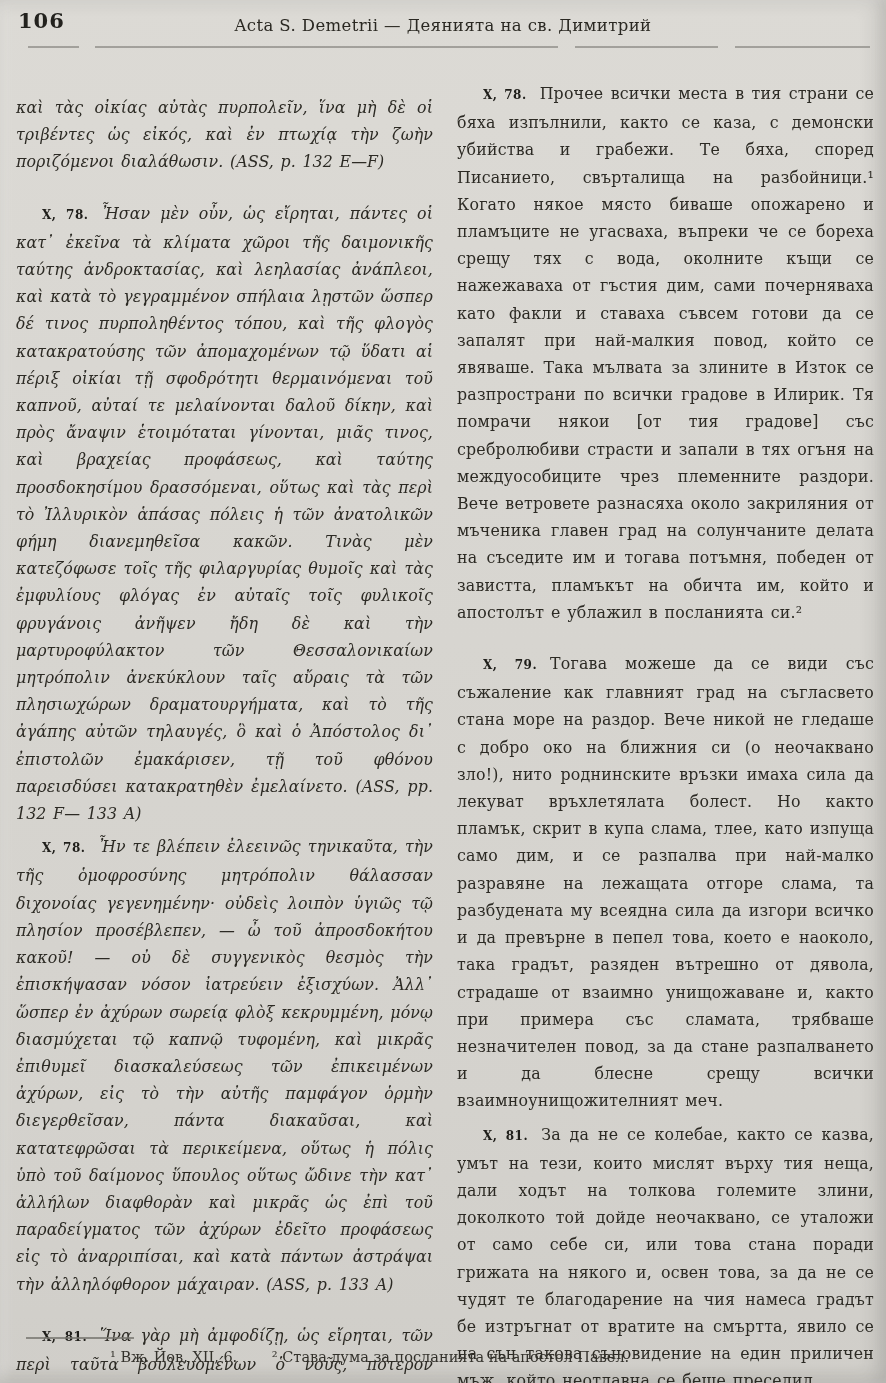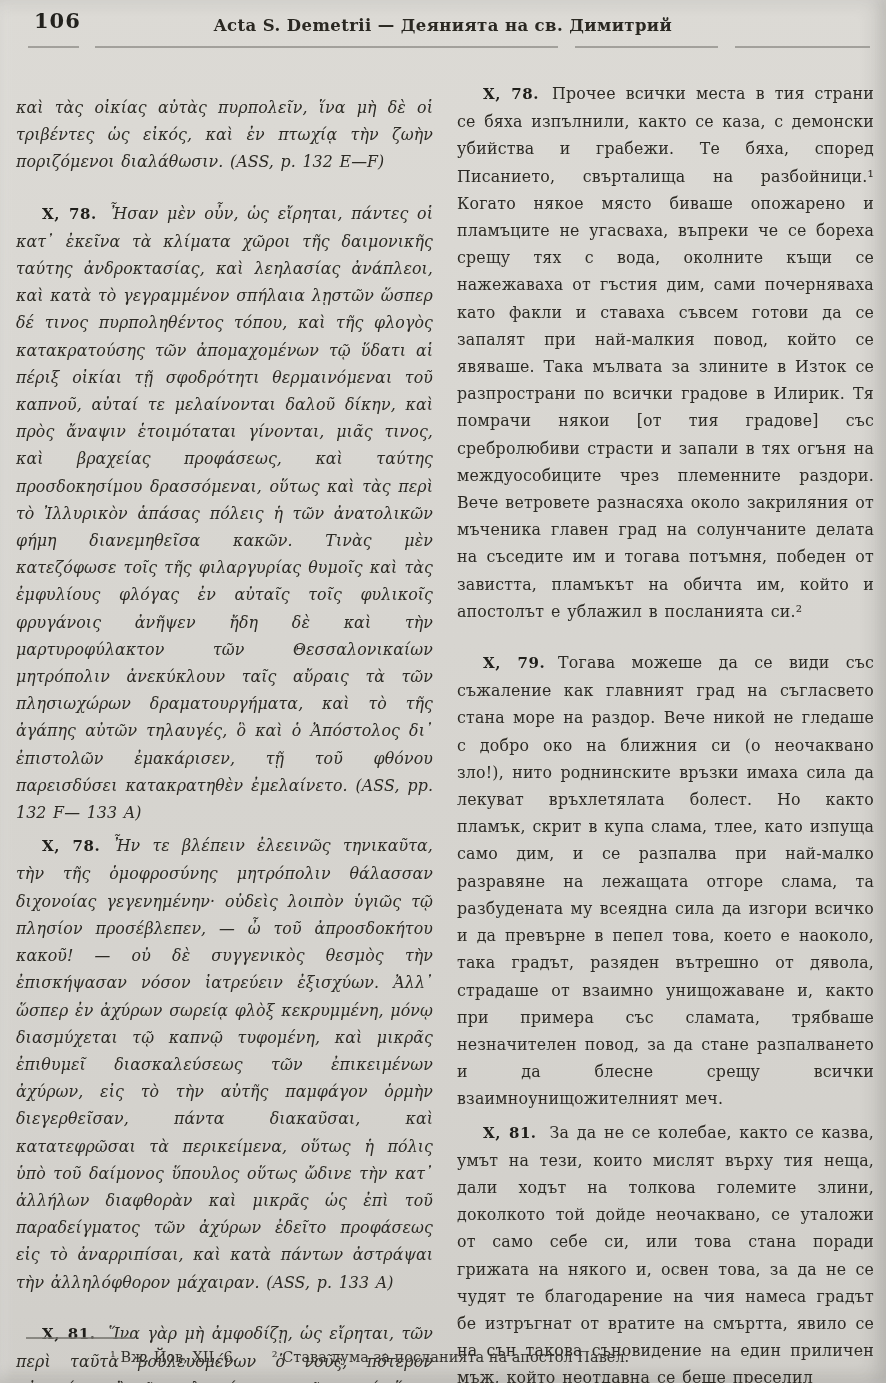--- a/index.html
+++ b/index.html
@@ -9,25 +9,25 @@
     margin:0;
     box-sizing:border-box;
     background: linear-gradient(180deg,#dcdad5 0%, #d8d6d1 35%, #d4d2cd 80%, #d0cec9 100%);
     box-shadow: inset -10px 0 18px rgba(60,58,54,.14), inset 0 -8px 14px rgba(60,58,54,.08), inset 6px 0 10px rgba(255,255,255,.25);
     overflow:hidden;
     color:#2c2a24;
     font-family:"DejaVu Serif", serif;
   }
   .header { position:relative; height:50px; padding-top:10px; }
   .page-number {
-    position:absolute; left:34px; top:8px;
+    position:absolute; left:18px; top:8px;
     font-size:21px; font-weight:bold; letter-spacing:1px; color:#23221e;
   }
   .running-title {
-    text-align:center; font-size:16.5px; font-weight:bold;
+    text-align:center; font-size:16.5px; font-weight:normal;
     letter-spacing:.4px; color:#2a2822; padding-top:6px;
   }
   .header-rule {
     position:absolute; left:28px; right:16px; top:46px; height:2px;
     background: linear-gradient(90deg,#8f8d88 0 6%, transparent 6% 8%, #8f8d88 8% 63%, transparent 63% 65%, #8f8d88 65% 82%, transparent 82% 84%, #8f8d88 84% 100%);
     opacity:.75;
   }
   .columns {
     display:flex; gap:24px;
     padding:14px 12px 0 16px;
@@ -38,21 +38,21 @@
     font-size:15.8px; line-height:27.2px;
     word-spacing:1.5px;
   }
   .col-greek p { font-style:italic; letter-spacing:.1px;margin-top:20px; }
   .col-bulgarian p { letter-spacing:.2px; }
   .sect { text-indent:26px; }
   .cont { text-indent:0; }
   .gap-lg { margin-top:24px !important; }
   .gap-sm { margin-top:6px !important; }
   .label {
-    font-style:normal; font-weight:bold; font-size:15px;
+    font-style:normal; font-weight:bold; font-size:12px;
     color:#1f1e1a; margin-right:13px; letter-spacing:.5px;
   }
   .footnote-rule {
     position:absolute; left:26px; bottom:44px;
     width:108px; height:2px; background:#77756f; opacity:.8;
   }
   .footnotes {
     position:absolute; left:110px; right:12px; bottom:16px;
     font-size:14.5px; color:#33312b; line-height:20px;
   }

